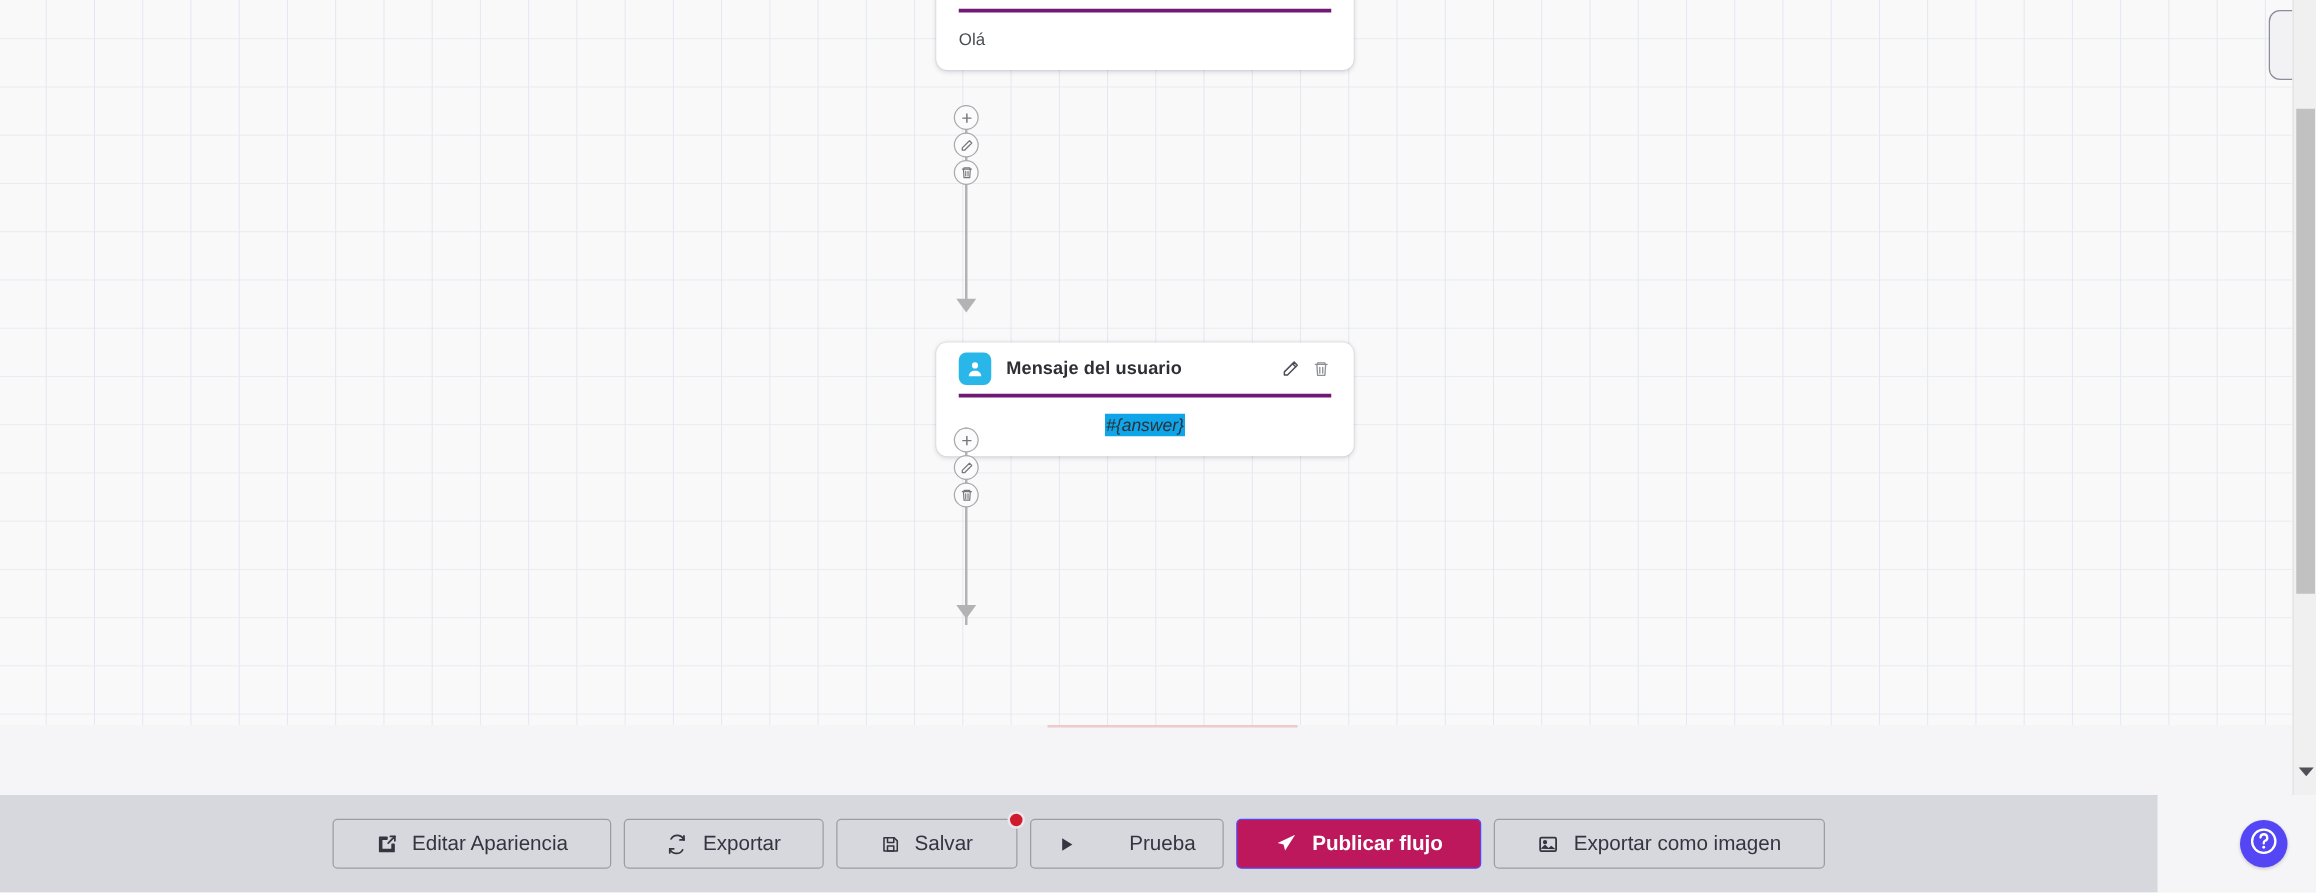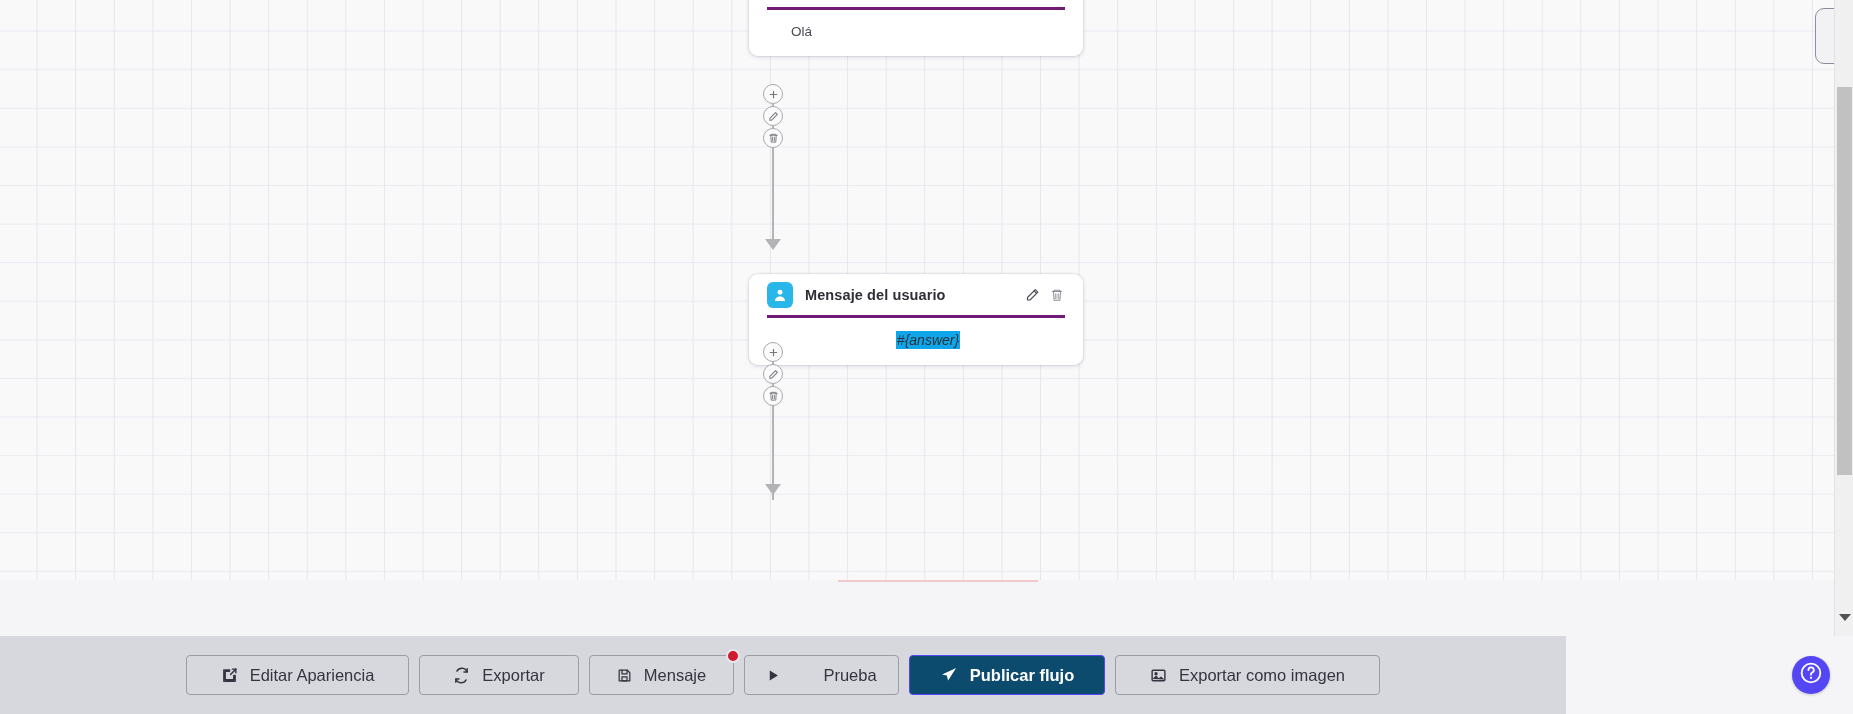--- a/index.html
+++ b/index.html
@@ -96,21 +96,20 @@
     display: flex; align-items: center; justify-content: center;
     cursor: pointer;
   }
   .node-actions .act svg { display: block; }
 
   .node-body {
     padding: 14px 0 17px 0;
     font-size: 13.5px;
     color: #4a4c54;
     min-height: 30px;
-    margin-left: 24px;
   }
   .node-body.center { text-align: center; }
 
   .var-chip {
     background: #0ea5e9;
     color: #2f3138;
     font-style: italic;
     font-size: 14px;
     padding: 1px 1px;
   }
@@ -217,21 +216,21 @@
     border-left: 6px solid transparent;
     border-right: 6px solid transparent;
     border-top: 7px solid #505055;
   }
 
   
   #toolbar {
     position: absolute;
     left: 0;
     top: 636px;
-    width: 1566px;
+    width: 1726px;
     height: 78px;
     background: #d7d8dd;
     display: flex;
     align-items: center;
     justify-content: center;
     gap: 10px;
   }
 
   .tbtn {
     height: 40px;
@@ -248,21 +247,21 @@
     padding: 0 22px;
     cursor: pointer;
     position: relative;
     white-space: nowrap;
   }
   .tbtn .tlabel { line-height: 1; }
   .tbtn .ticon { display: flex; align-items: center; }
   .tbtn .ticon svg { display: block; }
 
   .tbtn.primary {
-    background: #0c4a6e;
+    background: #be185d;
     border-color: #5546f5;
     color: #ffffff;
     font-weight: bold;
     text-align: right;
   }
 
   .dot-badge {
     position: absolute;
     right: -7px;
     top: -7px;
@@ -436,21 +435,21 @@
     </button>
 
     <button class="tbtn" id="btn-salvar">
       <span class="ticon">
         <svg width="15" height="15" viewBox="0 0 24 24" fill="none" stroke="#333540" stroke-width="2" stroke-linecap="round" stroke-linejoin="round">
           <path d="M3.5 3.5h13L20.5 7.5v13h-17z"></path>
           <path d="M8 3.5v6h8v-6"></path>
           <path d="M8 14h8v6.5H8z"></path>
         </svg>
       </span>
-      <span class="tlabel">Mensaje</span>
+      <span class="tlabel">Salvar</span>
       <span class="dot-badge"></span>
     </button>
 
     <button class="tbtn" id="btn-prueba">
       <span class="ticon">
         <svg width="15" height="15" viewBox="0 0 24 24" fill="#333540">
           <path d="M6 4l13 8-13 8z"></path>
         </svg>
       </span>
       <span class="tlabel">Prueba</span>

